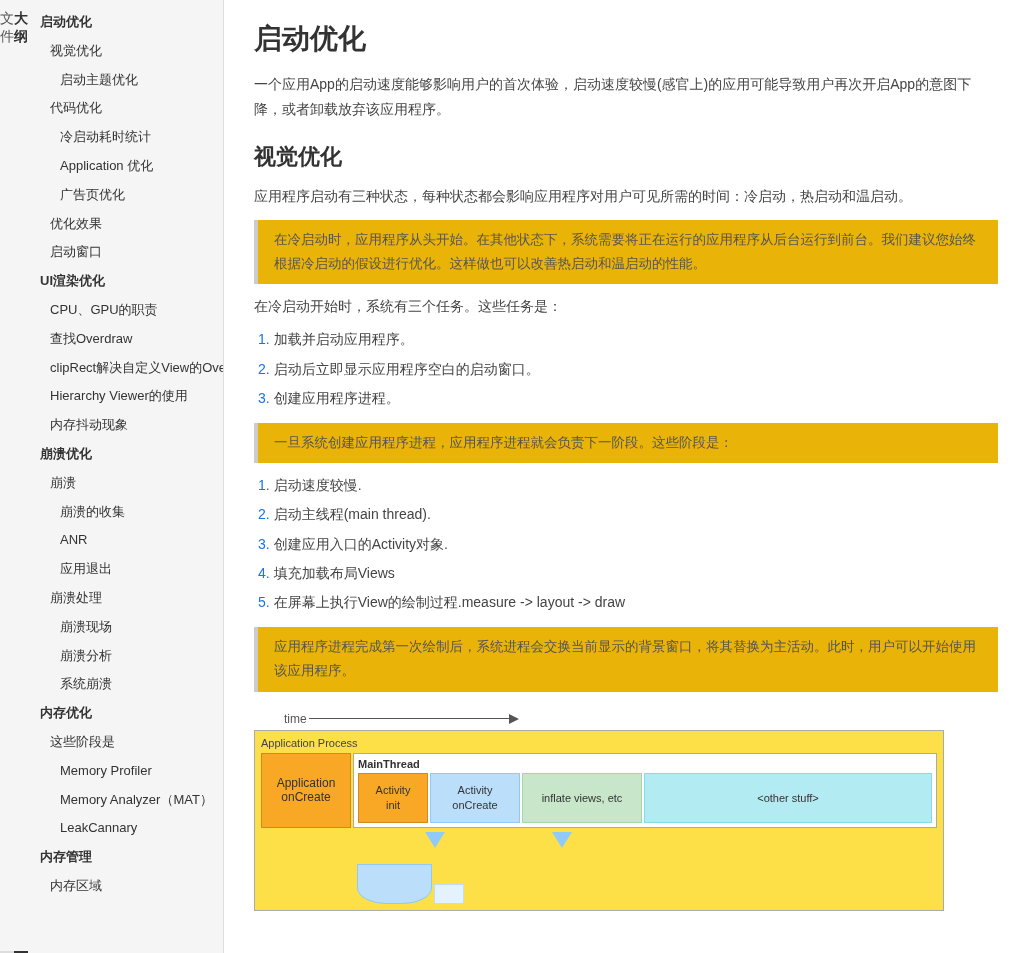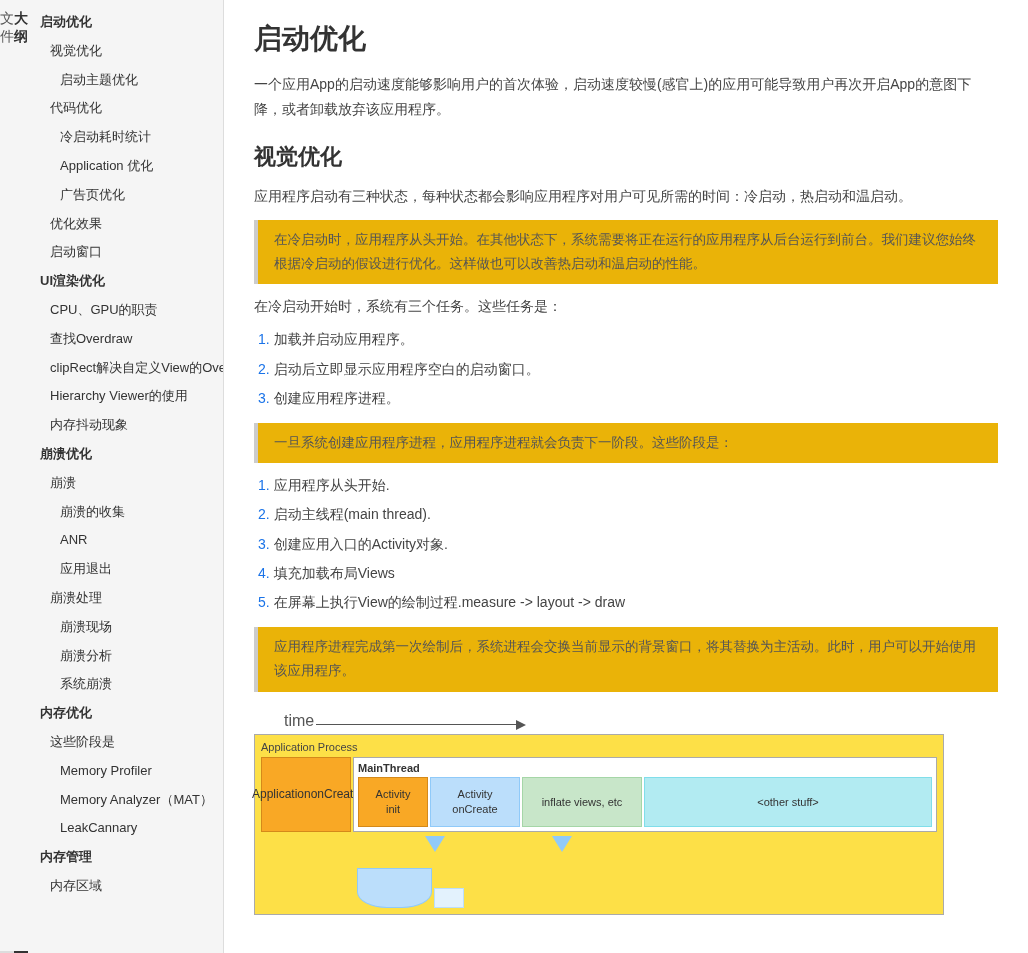--- a/index.html
+++ b/index.html
@@ -118,26 +118,26 @@
       margin-right: 4px;
     }
 
     
     .diagram-container {
       margin-top: 20px;
       position: relative;
     }
 
     .time-label {
-      font-size: 16px;
+      font-size: 12px;
       color: #555;
       margin-left: 30px;
       margin-bottom: 2px;
       display: flex;
-      align-items: flex-end;
+      align-items: center;
       gap: 2px;
     }
 
     .outer-process-label {
       font-size: 11px;
       color: #444;
       margin-bottom: 4px;
     }
 
     .inner-row {
@@ -149,21 +149,21 @@
       background: #f9a825;
       border: 1px solid #d4891a;
       padding: 6px 8px;
       font-size: 12px;
       text-align: center;
       width: 90px;
       min-height: 65px;
       display: flex;
       align-items: center;
       justify-content: center;
-      flex-direction: row;
+      flex-direction: column;
     }
 
     .main-thread-box {
       flex: 1;
       border: 1px solid #aaa;
       background: #fff;
       padding: 4px;
     }
 
     .main-thread-label {
@@ -261,21 +261,21 @@
     <li><span class="num">1.</span><span>加载并启动应用程序。</span></li>
     <li><span class="num">2.</span><span>启动后立即显示应用程序空白的启动窗口。</span></li>
     <li><span class="num">3.</span><span>创建应用程序进程。</span></li>
   </ul>
 
   <div class="blockquote">
     <span>一旦系统创建应用程序进程，应用程序进程就会负责下一阶段。这些阶段是：</span>
   </div>
 
   <ul class="ordered-list">
-    <li><span class="num">1.</span><span>应用程序从头开始.</span></li>
+    <li><span class="num">1.</span><span>启动速度较慢.</span></li>
     <li><span class="num">2.</span><span>启动主线程(main thread).</span></li>
     <li><span class="num">3.</span><span>创建应用入口的Activity对象.</span></li>
     <li><span class="num">4.</span><span>填充加载布局Views</span></li>
     <li><span class="num">5.</span><span>在屏幕上执行View的绘制过程.measure -&gt; layout -&gt; draw</span></li>
   </ul>
 
   <div class="blockquote">
     <span>应用程序进程完成第一次绘制后，系统进程会交换当前显示的背景窗口，将其替换为主活动。此时，用户可以开始使用该应用程序。</span>
   </div>
 

